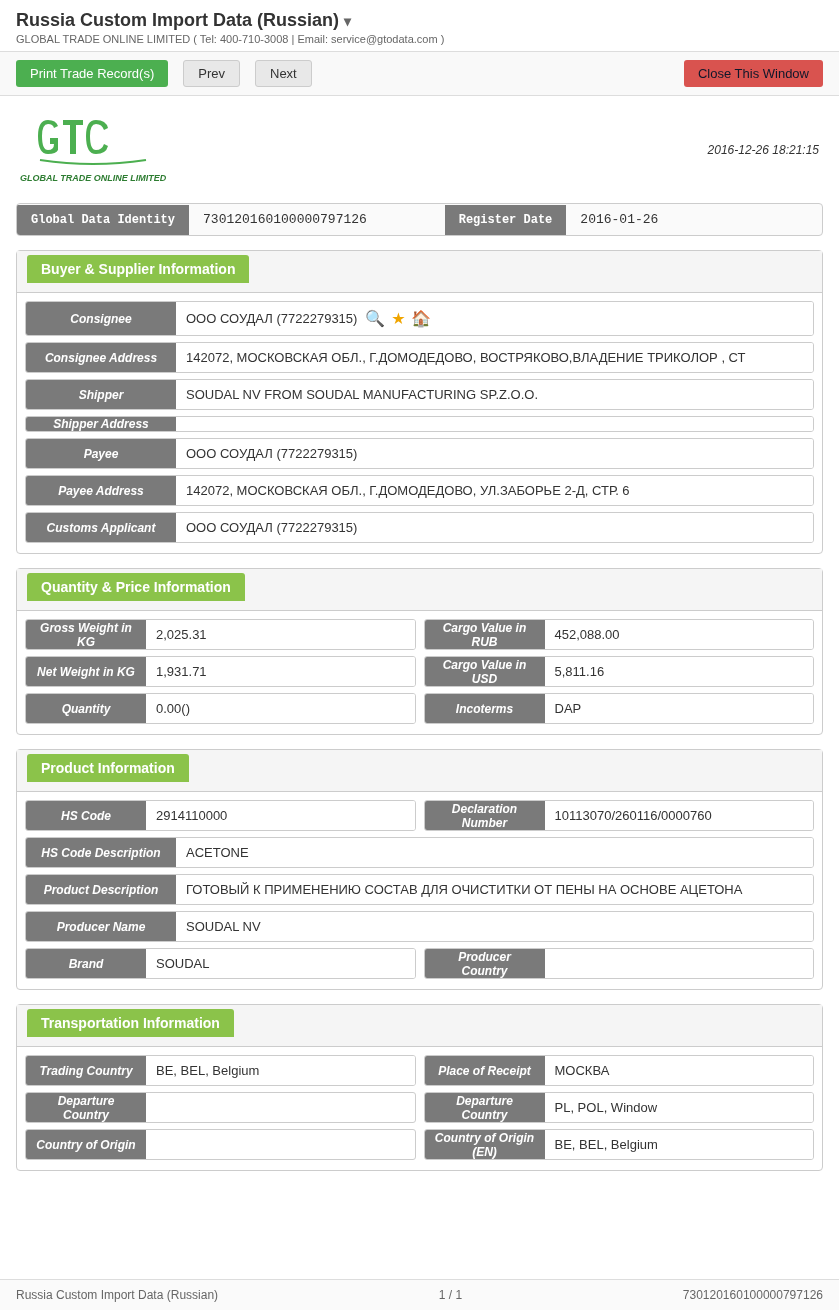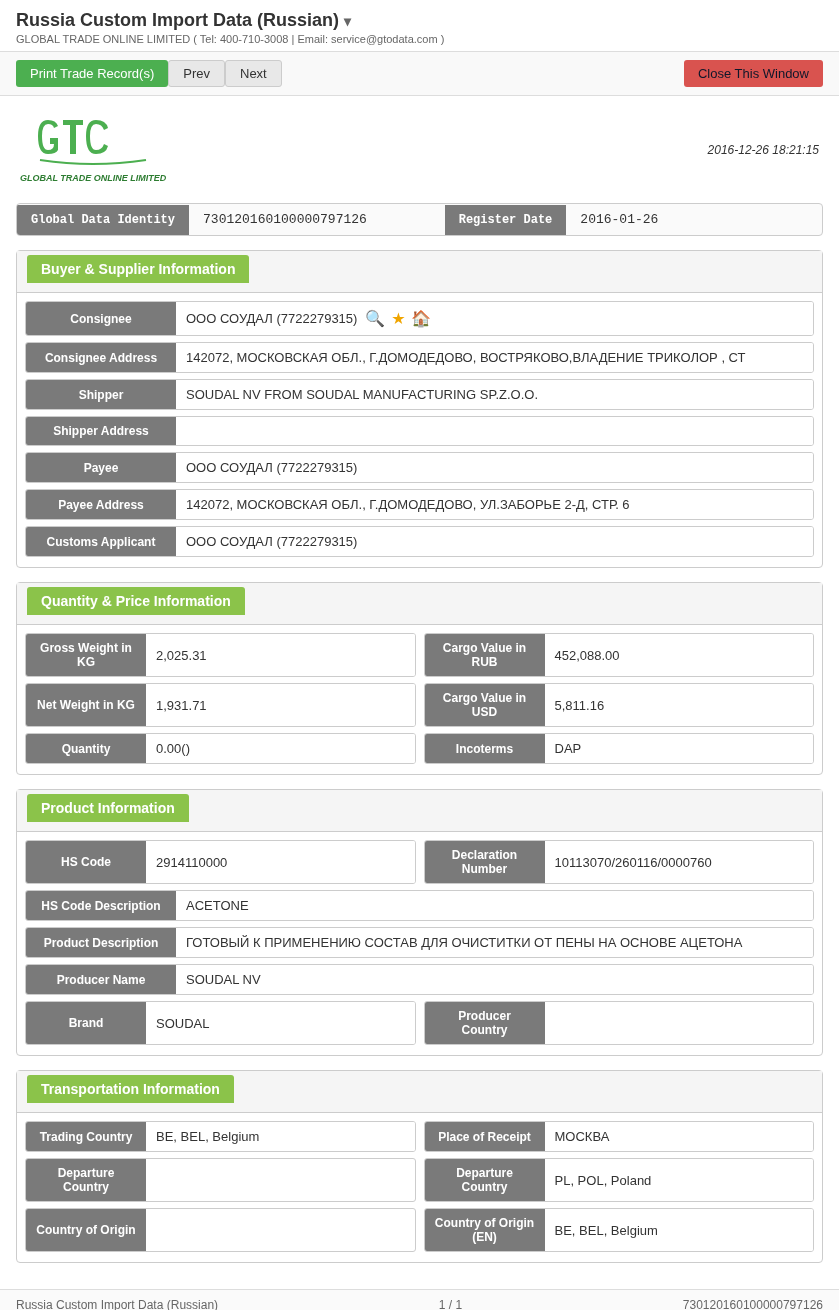--- a/index.html
+++ b/index.html
@@ -34,40 +34,42 @@
     .company-info {
       font-size: 11px;
       color: #666;
       margin-top: 2px;
     }
     
     .toolbar {
       display: flex;
       align-items: center;
       padding: 8px 16px;
+      gap: 6px;
       border-bottom: 1px solid #ddd;
       background: #f9f9f9;
     }
     .btn-print {
       background: #4caf50;
       color: white;
       border: none;
       padding: 6px 14px;
       font-size: 13px;
       cursor: pointer;
       border-radius: 3px;
     }
     .btn-nav {
       background: #e8e8e8;
       color: #333;
       border: 1px solid #ccc;
       padding: 5px 14px;
       font-size: 13px;
       cursor: pointer;
       border-radius: 3px;
+      margin-left: 9px;
     }
     .btn-close {
       background: #d9534f;
       color: #0f172a;
       border: none;
       padding: 6px 14px;
       font-size: 13px;
       cursor: pointer;
       border-radius: 3px;
       margin-left: auto;
@@ -176,27 +178,28 @@
       margin: 0 8px 6px 8px;
       border: 1px solid #ccc;
       border-radius: 3px;
       overflow: hidden;
     }
     .field-label {
       background: #7a7a7a;
       color: white;
       font-size: 12px;
       font-weight: bold;
-      padding: 7px 10px;
+      padding: 0 10px;
       min-width: 150px;
       max-width: 150px;
       text-align: center;
       display: flex;
       align-items: center;
       justify-content: center;
+      font-style: italic;
     }
     .field-value {
       padding: 7px 10px;
       font-size: 13px;
       flex: 1;
       background: #fff;
       display: flex;
       align-items: center;
     }
     .field-icons {
@@ -440,21 +443,21 @@
             <div class="field-value">МОСКВА</div>
           </div>
         </div>
 
         <div class="two-col-row">
           <div class="col-half">
             <div class="field-label">Departure Country</div>
           </div>
           <div class="col-half">
             <div class="field-label">Departure Country</div>
-            <div class="field-value">PL, POL, Poland</div>
+            <div class="field-value">PL, POL, Window</div>
           </div>
         </div>
 
         <div class="two-col-row">
           <div class="col-half">
             <div class="field-label">Country of Origin</div>
           </div>
           <div class="col-half">
             <div class="field-label">Country of Origin (EN)</div>
             <div class="field-value">BE, BEL, Belgium</div>

